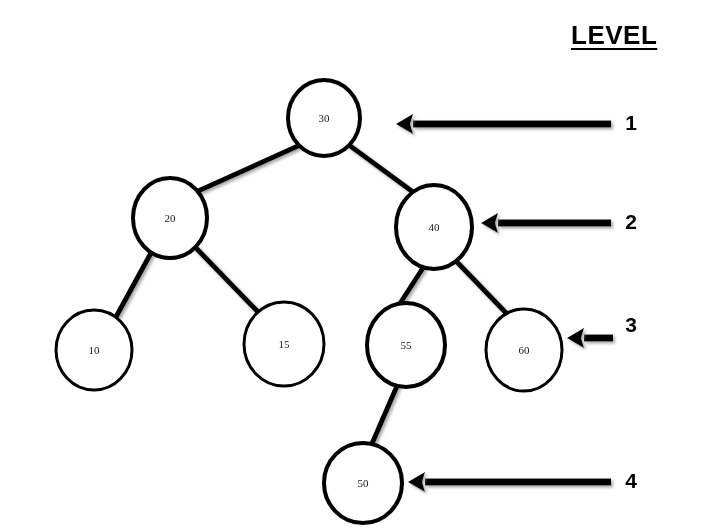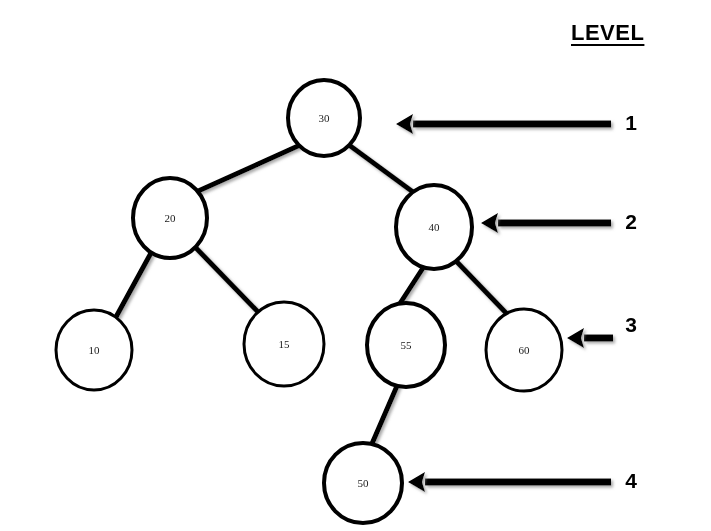--- a/index.html
+++ b/index.html
@@ -37,21 +37,21 @@
     font-family: "Liberation Sans", sans-serif;
     font-size: 21px;
     font-weight: bold;
     fill: #000000;
     text-anchor: middle;
     dominant-baseline: middle;
   }
   .title-text {
     position: absolute;
     font-family: "Liberation Sans", sans-serif;
-    font-size: 22px;
+    font-size: 26px;
     font-weight: bold;
     color: #000000;
     text-decoration: underline;
     text-underline-offset: 4px;
     letter-spacing: 0.5px;
     white-space: nowrap;
   }
 </style>
 </head>
 <body>

